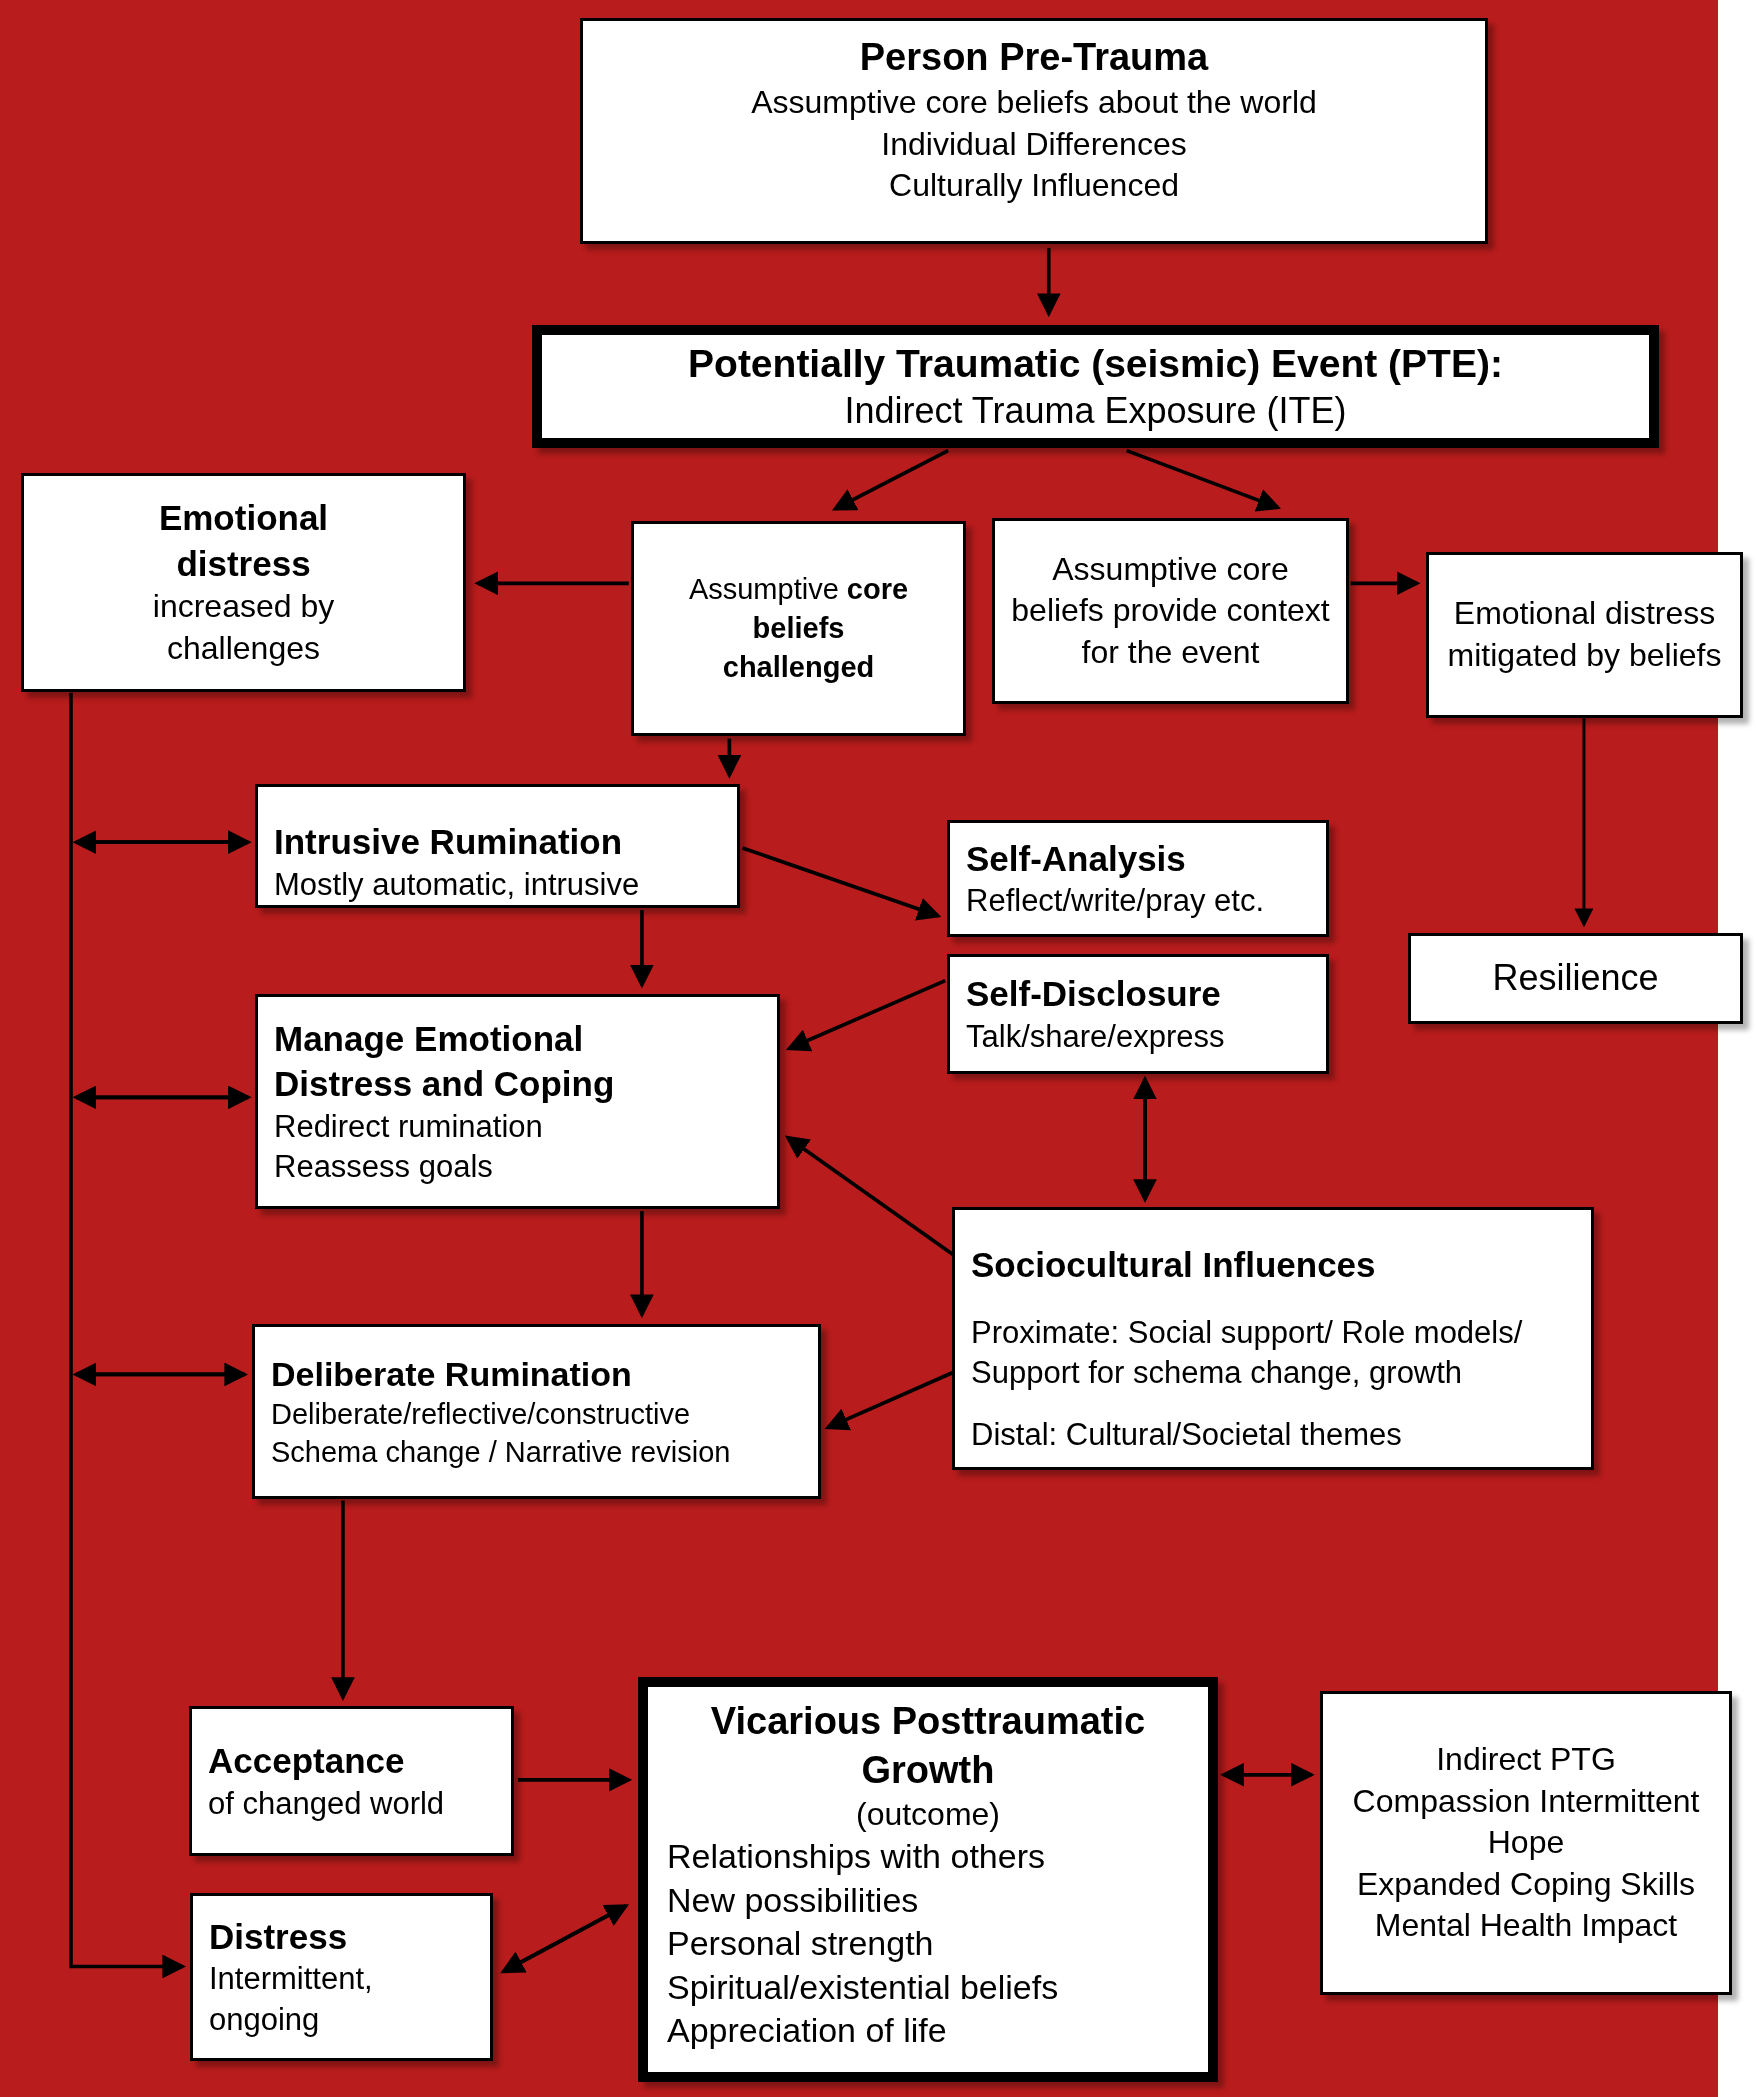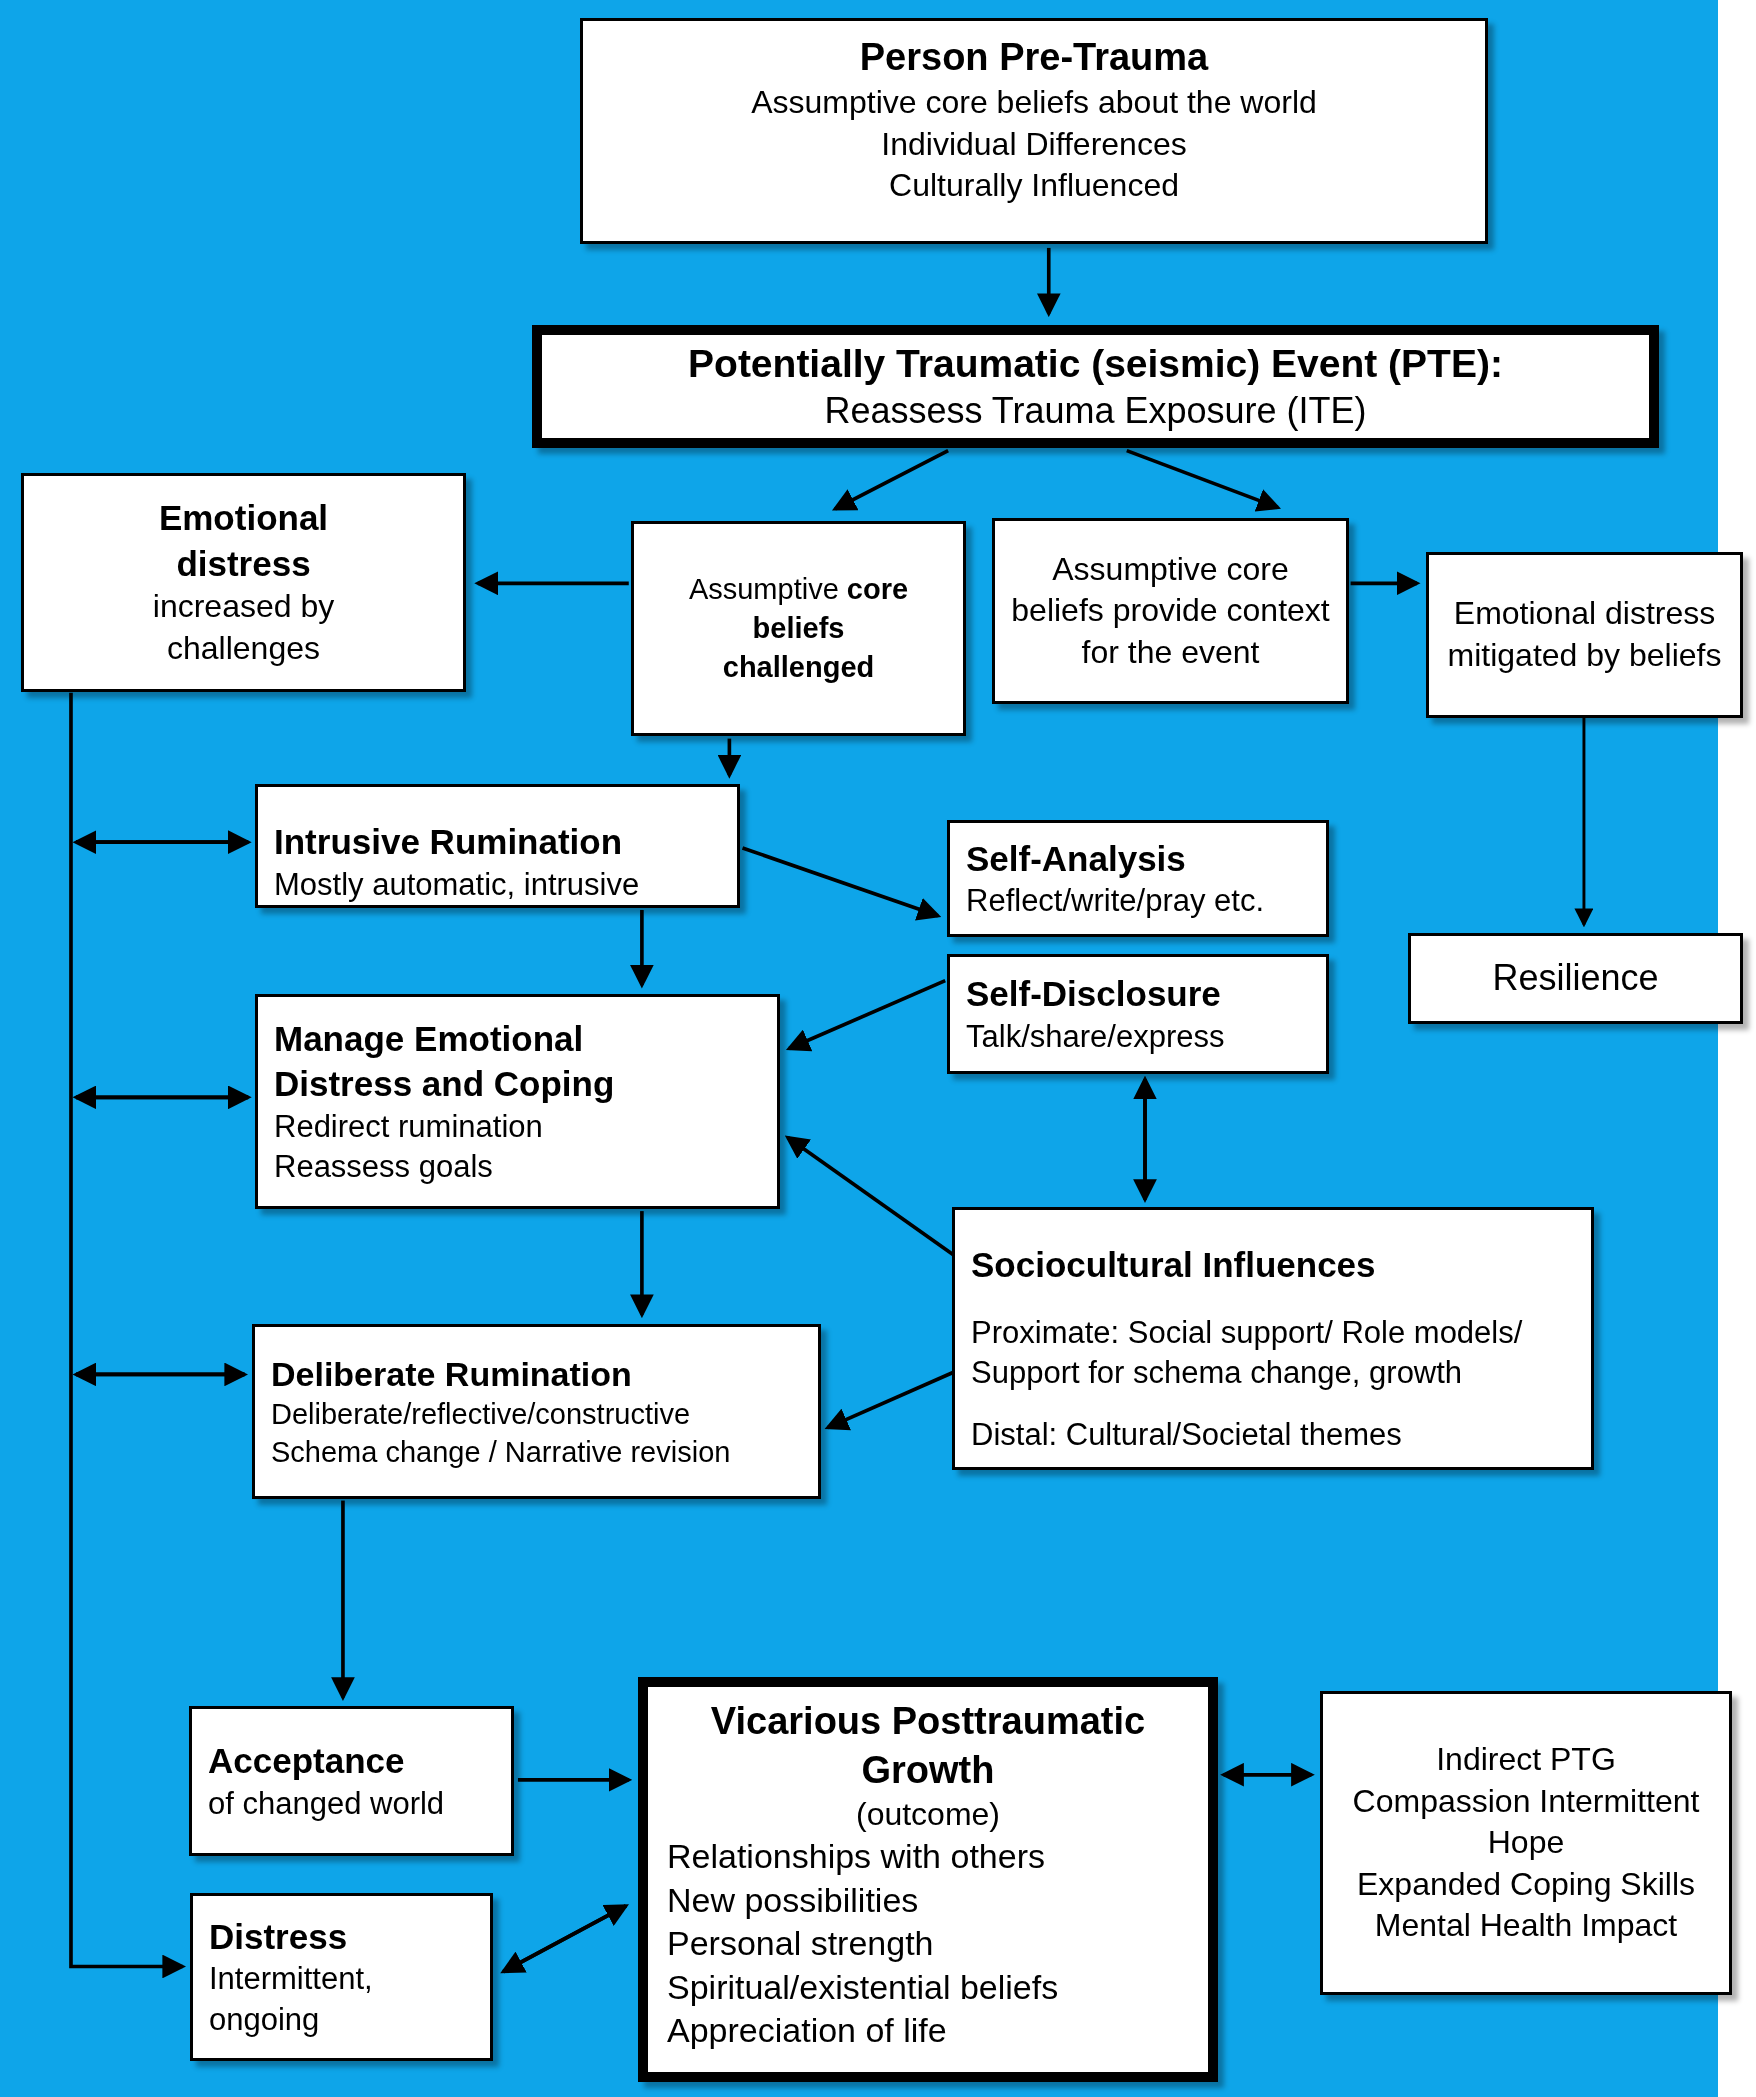--- a/index.html
+++ b/index.html
@@ -1,19 +1,19 @@
 <!DOCTYPE html>
 <html style="font-size:11.7px"><head>
 <meta charset="utf-8">
 <style>
   html,body{margin:0;padding:0;background:#ffffff;}
   #canvas{
     position:relative;
     width:1718px;height:2097px;
-    background:#0ea5e9;
+    background:#b91c1c;
     font-family:"Liberation Sans", sans-serif;
     color:#000;
   }
   .box{
     position:absolute;
     background:#ffffff;
     border:3.6px solid #000;
     box-shadow:5.8px 5.8px 5.1px rgba(0,0,0,0.30);
     box-sizing:border-box;
     z-index:2;
@@ -103,21 +103,21 @@
 
   <div class="box person center topalign">
     <span class="t b">Person Pre-Trauma</span>
     <span>Assumptive core beliefs about the world</span>
     <span>Individual Differences</span>
     <span>Culturally Influenced</span>
   </div>
 
   <div class="box pte thick center">
     <span class="t b">Potentially Traumatic (seismic) Event (PTE):</span>
-    <span>Reassess Trauma Exposure (ITE)</span>
+    <span>Indirect Trauma Exposure (ITE)</span>
   </div>
 
   <div class="box emo center">
     <span class="t b">Emotional</span>
     <span class="t b">distress</span>
     <span>increased by</span>
     <span>challenges</span>
   </div>
 
   <div class="box challenged center">

